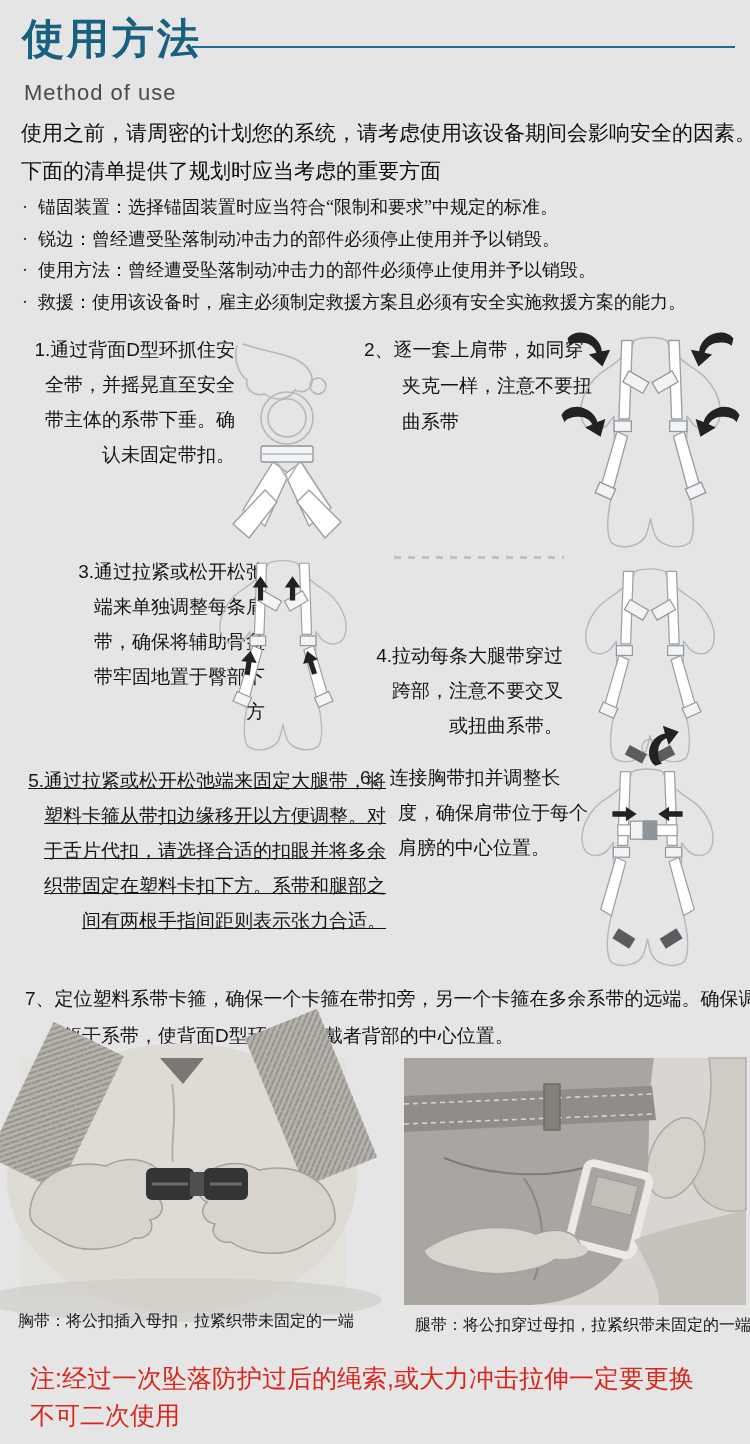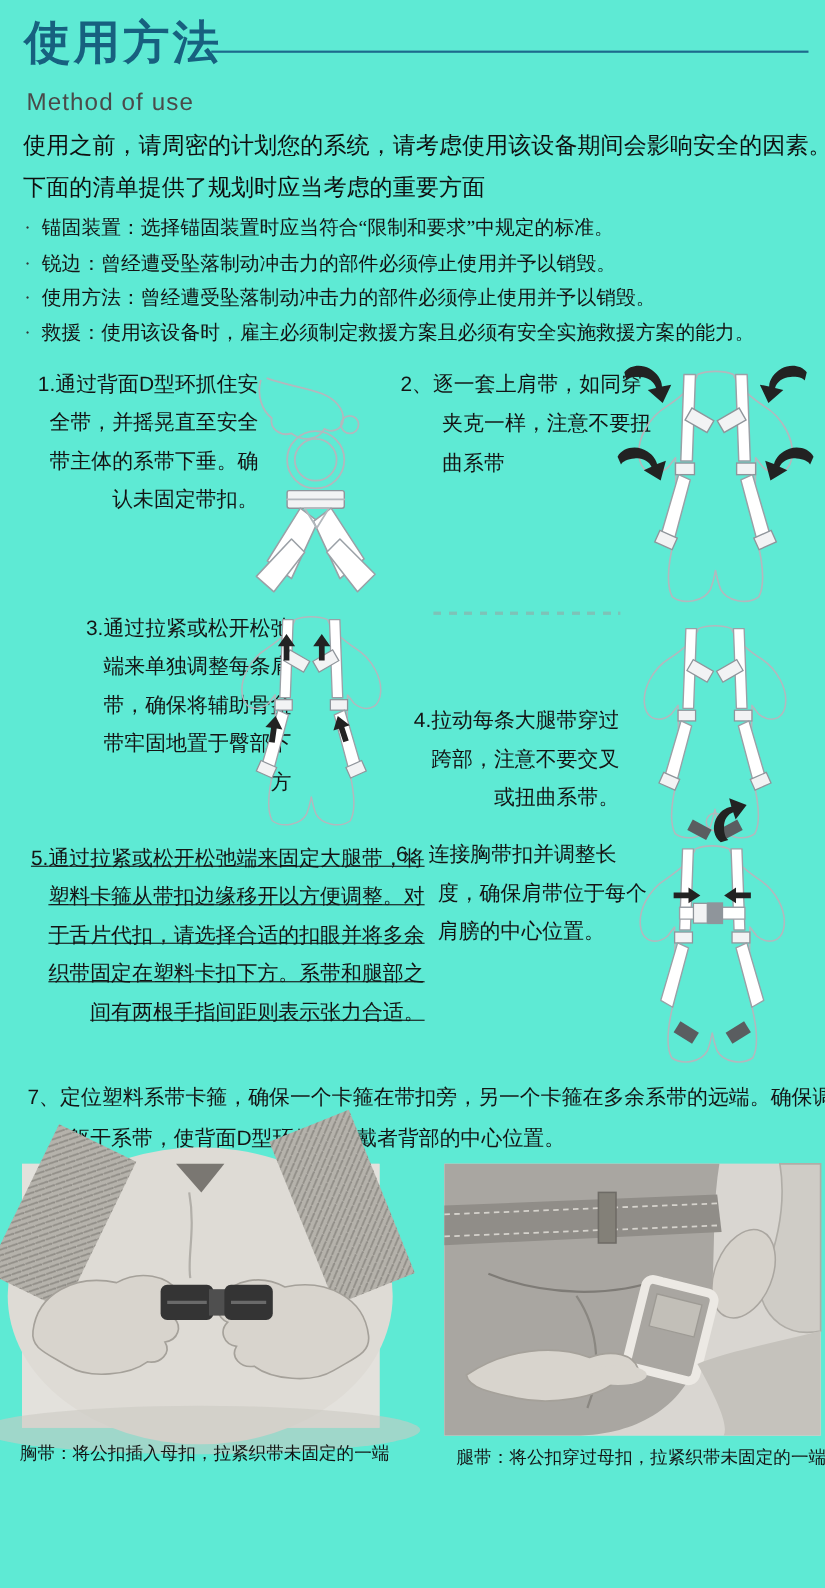--- a/index.html
+++ b/index.html
@@ -1,17 +1,17 @@
 <!DOCTYPE html>
 <html><head>
 <meta charset="utf-8">
 <style>
   html,body{margin:0;padding:0;background:#ffffff;}
   #page{
-    position:relative;width:750px;height:1444px;margin:0 auto;background:#5eead4;
+    position:relative;width:750px;height:1444px;margin:0 auto;background:#e5e5e5;
     font-family:"Liberation Sans","DejaVu Sans",sans-serif;color:#151515;overflow:hidden;
   }
   .abs{position:absolute;}
   
   .page-title{left:22px;top:16px;font-size:42px;line-height:46px;font-weight:700;color:#17607f;letter-spacing:3px;white-space:nowrap;}
   .title-rule{left:192px;top:46px;width:543px;height:2px;background:#1d6a8c;}
   .page-subtitle{left:24px;top:80px;font-size:22px;color:#4a4a4a;letter-spacing:1px;white-space:nowrap;}
   
   .intro{left:21px;top:114px;font-size:21px;font-weight:500;line-height:38px;color:#0f0f0f;white-space:nowrap;}
   
@@ -229,14 +229,18 @@
       <rect x="186" y="122" width="42" height="30" fill="#c2bfb8" stroke="#9d9a94" stroke-width="1.2"></rect>
     </g>
     <path d="M20,192 C55,168 100,164 132,176 C154,168 172,174 176,186 C178,195 168,202 154,199 C140,212 98,220 66,213 C42,208 22,204 20,192 Z" fill="#d8d4cd" stroke="#a5a19a" stroke-width="1.5"></path>
     <ellipse cx="158" cy="192" rx="26" ry="9" fill="#d8d4cd"></ellipse>
     <path d="M230,182 C250,218 258,238 254,247 L342,247 L342,152 C302,162 252,172 230,182 Z" fill="#c5c2bc"></path>
   </svg>
 
   <div class="abs caption" style="left:18px;top:1311px;">胸带：将公扣插入母扣，拉紧织带未固定的一端</div>
   <div class="abs caption" style="left:415px;top:1315px;">腿带：将公扣穿过母扣，拉紧织带未固定的一端</div>
 
+  <div class="abs note">
+    <div>注:经过一次坠落防护过后的绳索,或大力冲击拉伸一定要更换</div>
+    <div>不可二次使用</div>
+  </div>
 
 </div>
 
 </body></html>

